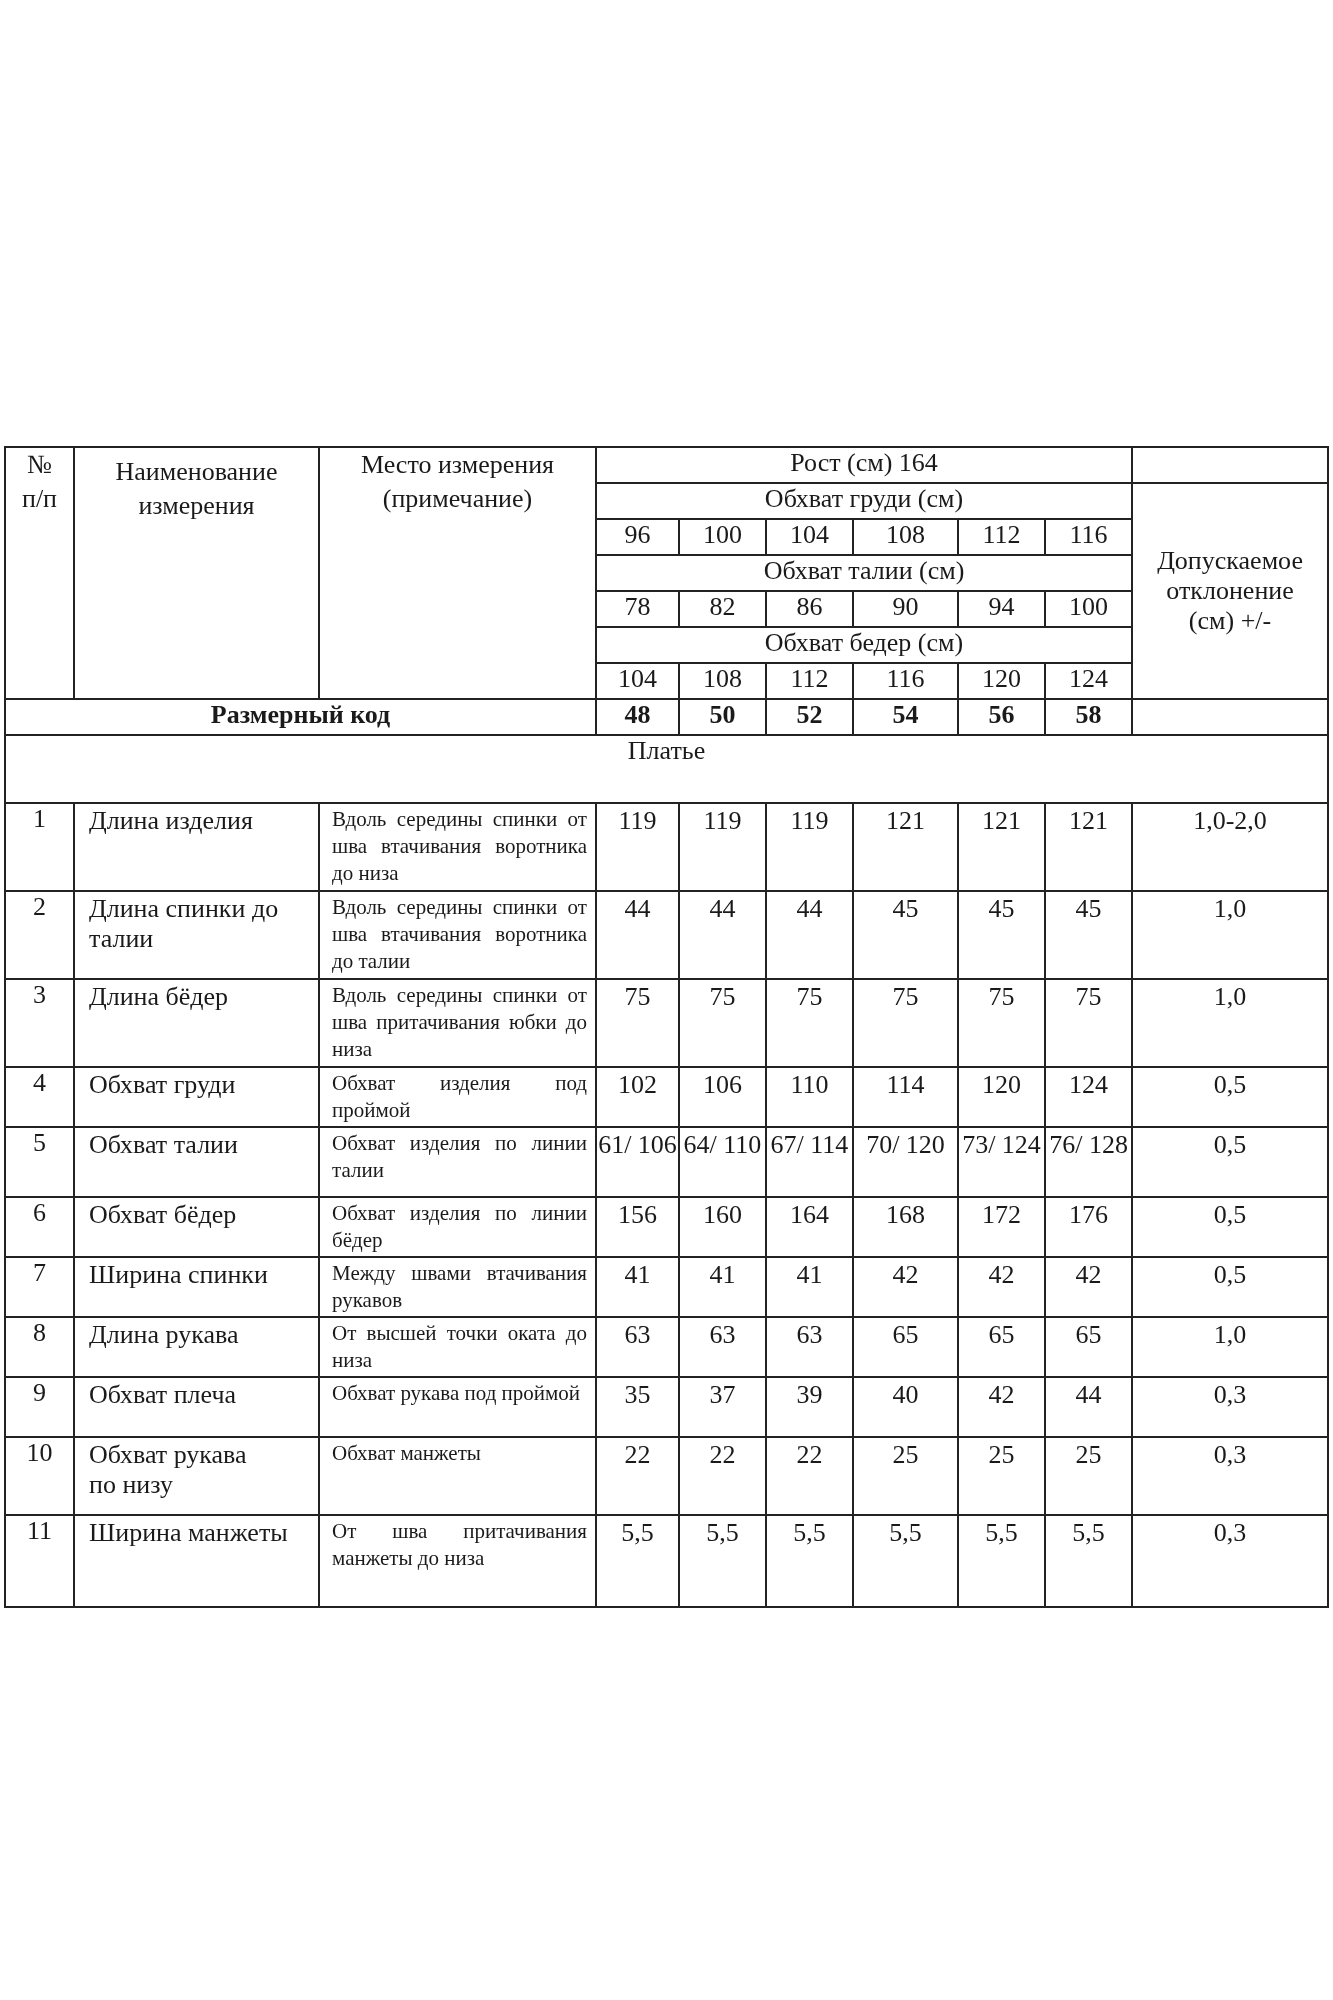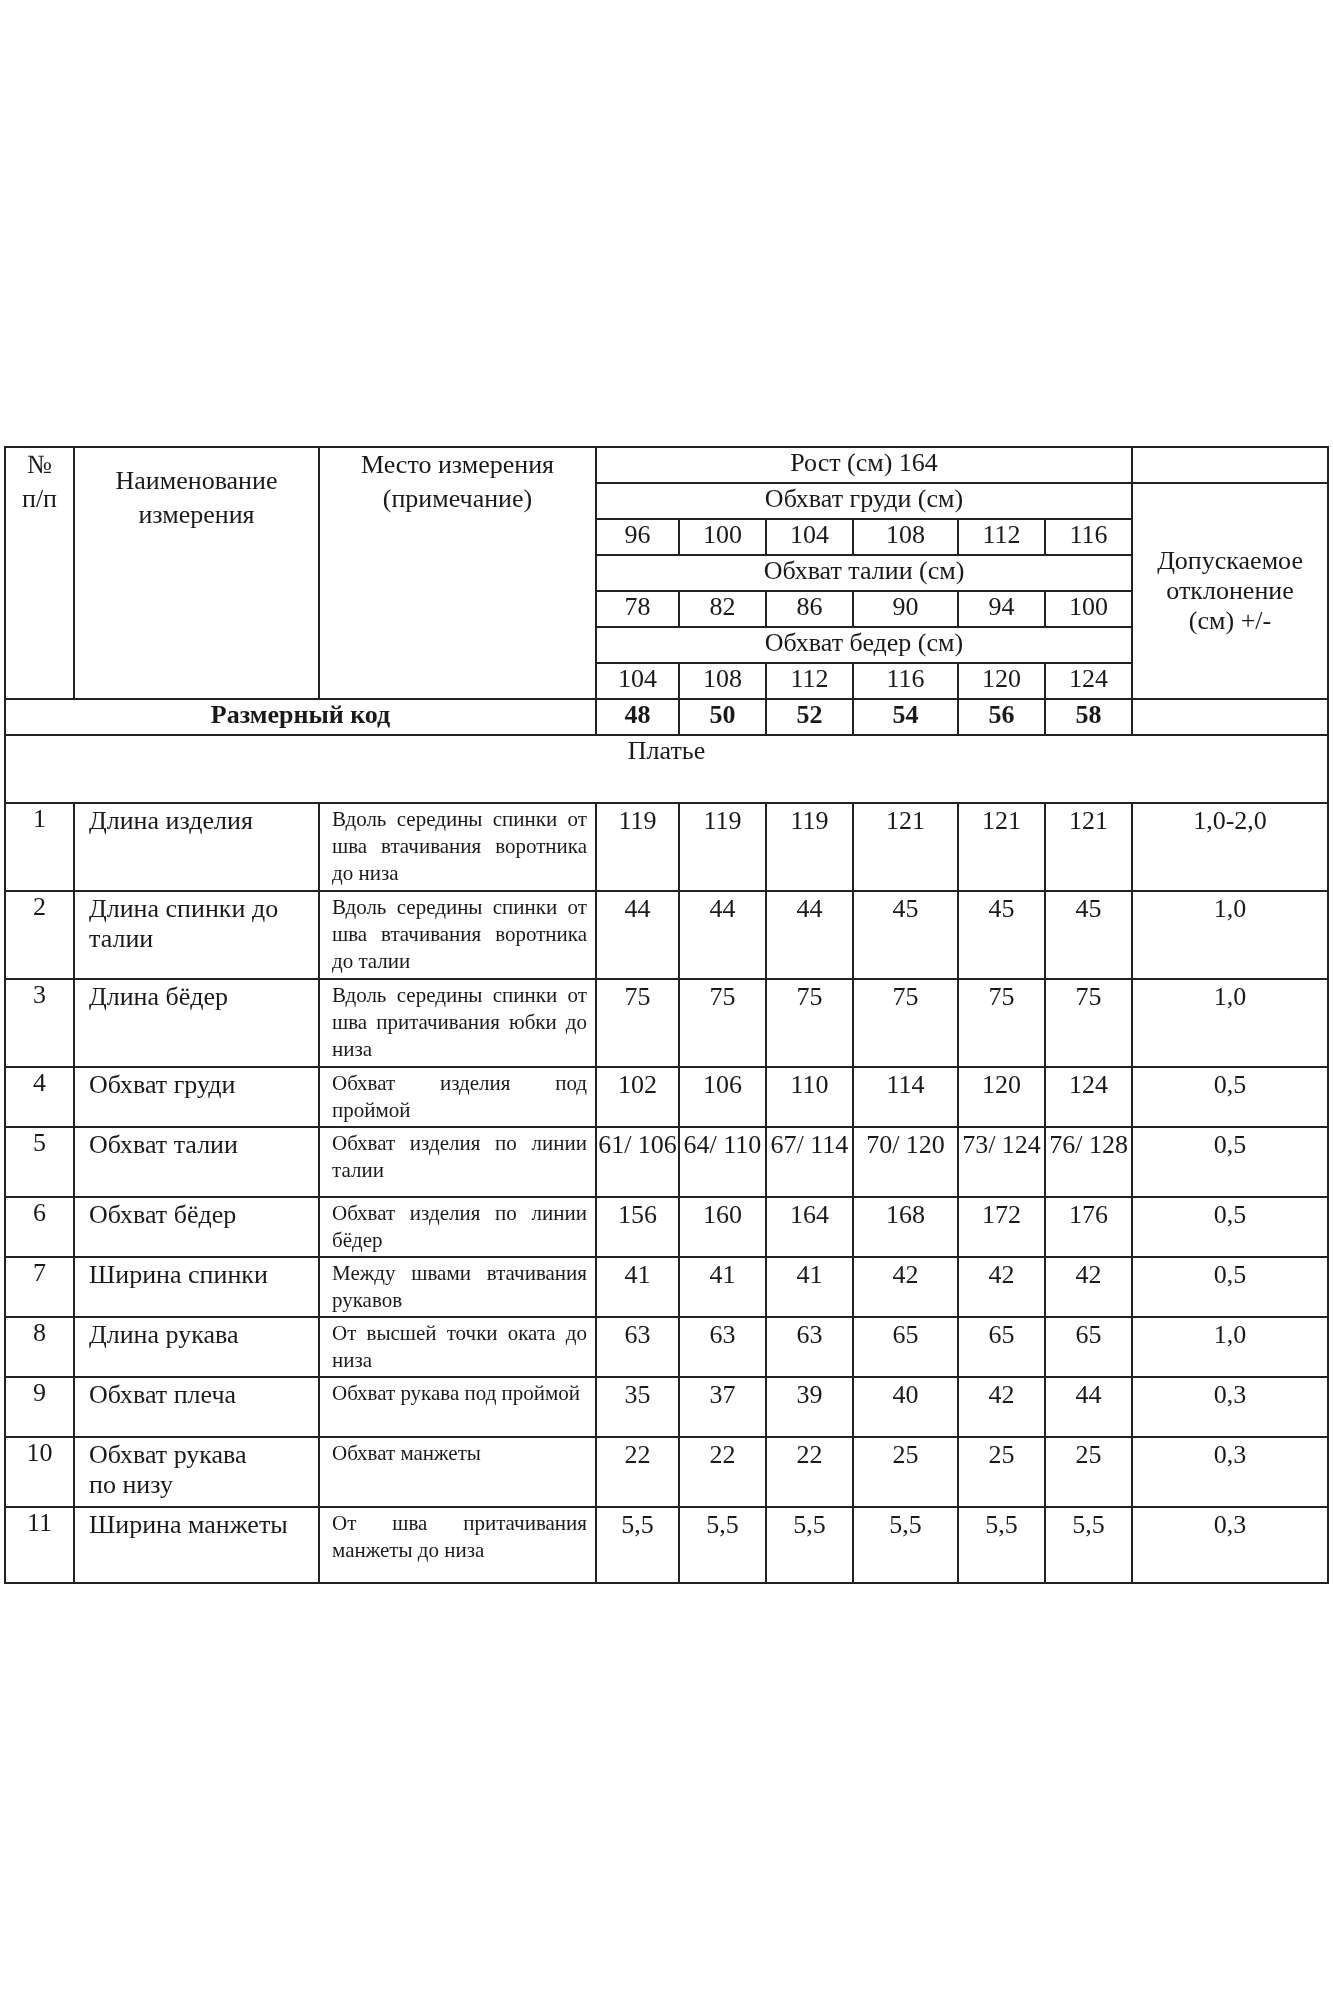--- a/index.html
+++ b/index.html
@@ -33,21 +33,21 @@
       <col style="width:87px">
       <col style="width:87px">
     <col style="width:105px">
       <col style="width:87px">
       <col style="width:87px">
     <col style="width:196px">
   </colgroup>
   <tbody id="thead-body">
     <tr class="hdr">
       <td rowspan="7" class="c" style="padding:0 14px;line-height:34px;">№ п/п</td>
-      <td rowspan="7" class="c" style="padding:16px 20px;line-height:34px;">Наименование измерения</td>
+      <td rowspan="7" class="c" style="padding:7px 20px;line-height:34px;">Наименование измерения</td>
       <td rowspan="7" class="c" style="padding:0 20px;line-height:34px;">Место измерения (примечание)</td>
       <td colspan="6" class="c">Рост (см) 164</td>
       <td></td>
     </tr>
     <tr class="hdr">
       <td colspan="6" class="c">Обхват груди (см)</td>
       <td rowspan="6" class="tol-head" style="padding:13px 18px;">Допускаемое отклонение (см) +/-</td>
     </tr>
     <tr class="hdr" id="chest-row">
         <td class="c">96</td>
@@ -195,33 +195,33 @@
         <td class="name">Обхват плеча</td>
         <td class="place">Обхват рукава под проймой</td>
         <td class="val">35</td>
         <td class="val">37</td>
         <td class="val">39</td>
         <td class="val">40</td>
         <td class="val">42</td>
         <td class="val">44</td>
         <td class="val">0,3</td>
       </tr>
-      <tr style="height: 70px;">
+      <tr style="height: 78px;">
         <td class="num">10</td>
         <td class="name"><span class="wavy">Обхват рукава</span><br>по низу</td>
         <td class="place">Обхват манжеты</td>
         <td class="val">22</td>
         <td class="val">22</td>
         <td class="val">22</td>
         <td class="val">25</td>
         <td class="val">25</td>
         <td class="val">25</td>
         <td class="val">0,3</td>
       </tr>
-      <tr style="height: 76px;">
+      <tr style="height: 92px;">
         <td class="num">11</td>
         <td class="name">Ширина манжеты</td>
         <td class="place">От шва притачивания манжеты до низа</td>
         <td class="val">5,5</td>
         <td class="val">5,5</td>
         <td class="val">5,5</td>
         <td class="val">5,5</td>
         <td class="val">5,5</td>
         <td class="val">5,5</td>
         <td class="val">0,3</td>

